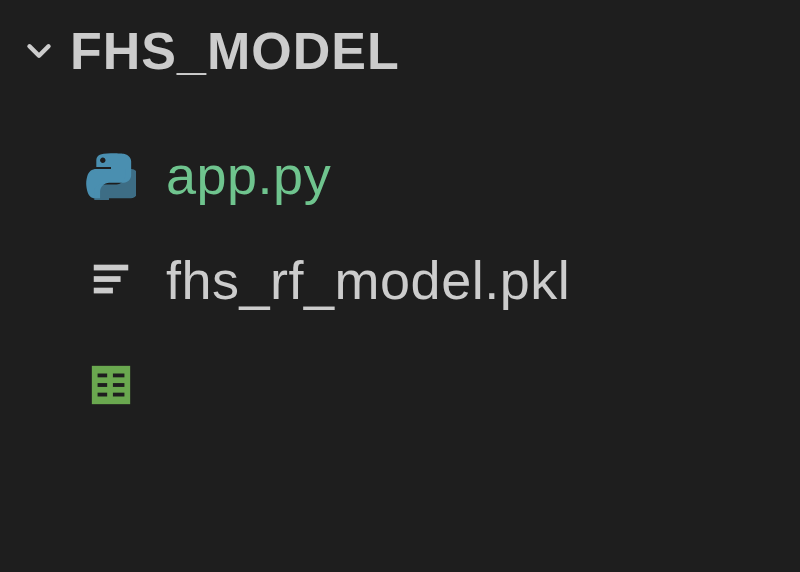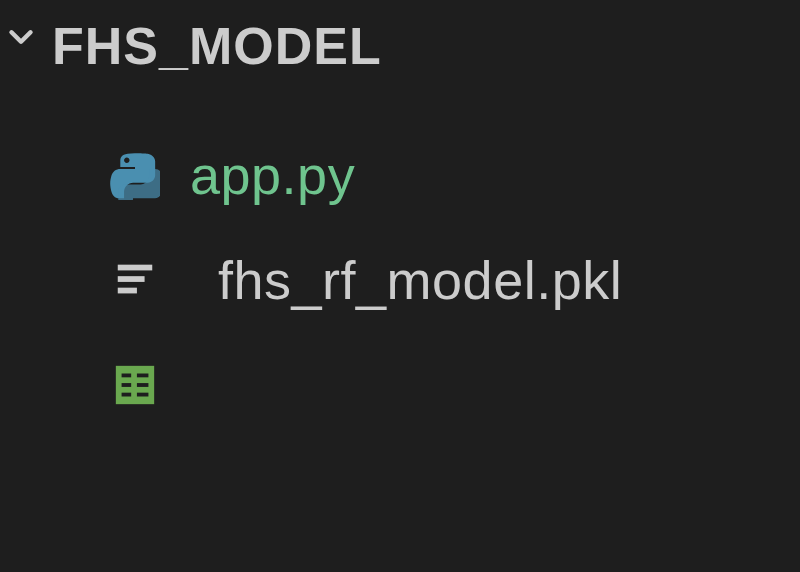--- a/index.html
+++ b/index.html
@@ -10,21 +10,22 @@
     body {
       background-color: #1e1e1e;
       width: 800px;
       height: 572px;
       font-family: "Segoe UI", Arial, sans-serif;
       overflow: hidden;
       padding-top: 16px;
     }
     .folder-header {
       display: flex;
-      align-items: flex-start;
+      align-items: center;
+      padding-left: 18px;
       height: 70px;
       cursor: pointer;
     }
     .chevron {
       width: 42px;
       height: 42px;
       display: flex;
       align-items: center;
       justify-content: center;
       margin-right: 10px;
@@ -34,21 +35,21 @@
       font-size: 52px;
       font-weight: 700;
       letter-spacing: 1px;
     }
     .file-list {
       padding-top: 36px;
     }
     .file-item {
       display: flex;
       align-items: center;
-      padding-left: 108px;
+      padding-left: 84px;
       height: 105px;
       cursor: pointer;
     }
     .file-icon {
       width: 54px;
       height: 54px;
       display: flex;
       align-items: center;
       justify-content: center;
       margin-right: 28px;
@@ -57,21 +58,20 @@
     .file-name {
       font-size: 54px;
       font-weight: 400;
       letter-spacing: 0.5px;
     }
     .file-name-python {
       color: #6fc48e;
     }
     .file-name-default {
       color: #cccccc;
-      margin-left: 28px;
     }
   </style>
 </head>
 <body>
 
 <div class="folder-header">
   <span class="chevron">
     <svg width="38" height="38" viewBox="0 0 24 24" fill="none">
       <path d="M6 9l6 6 6-6" stroke="#cccccc" stroke-width="2.8" stroke-linecap="round" stroke-linejoin="round"></path>
     </svg>

